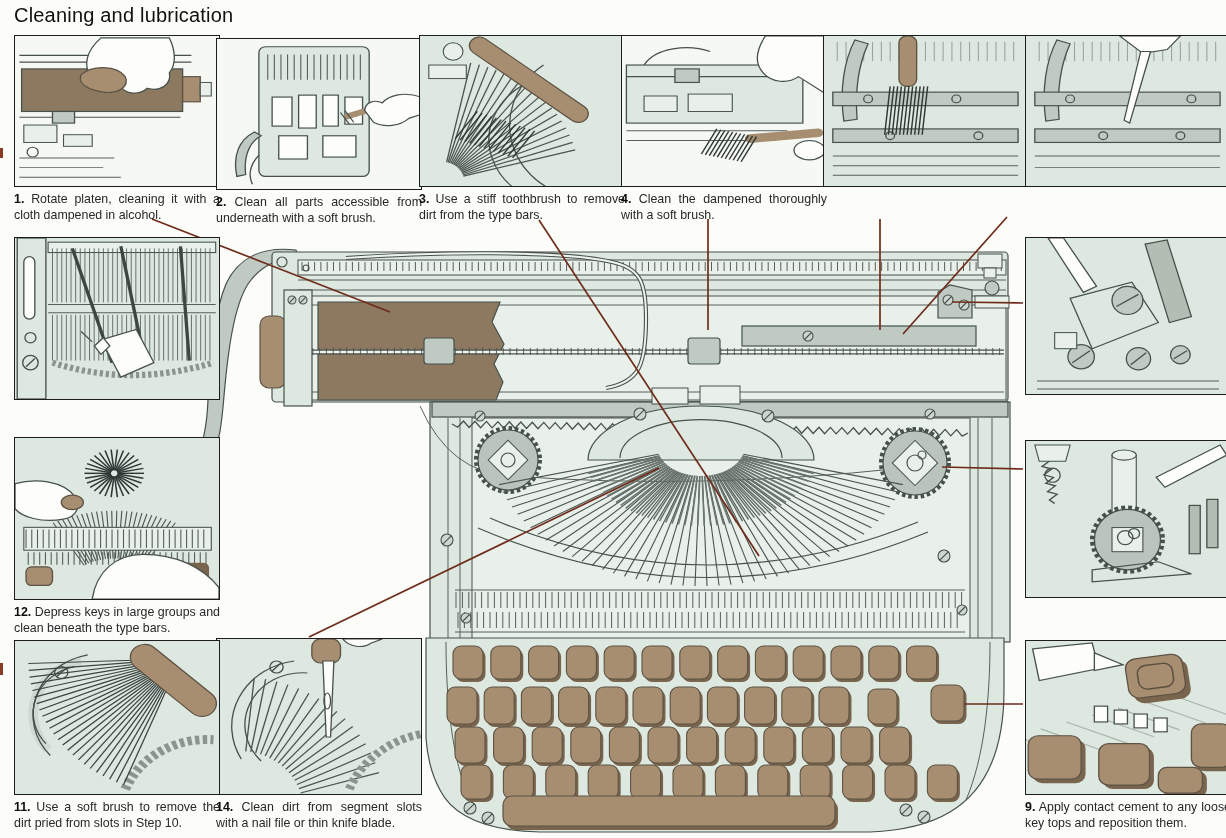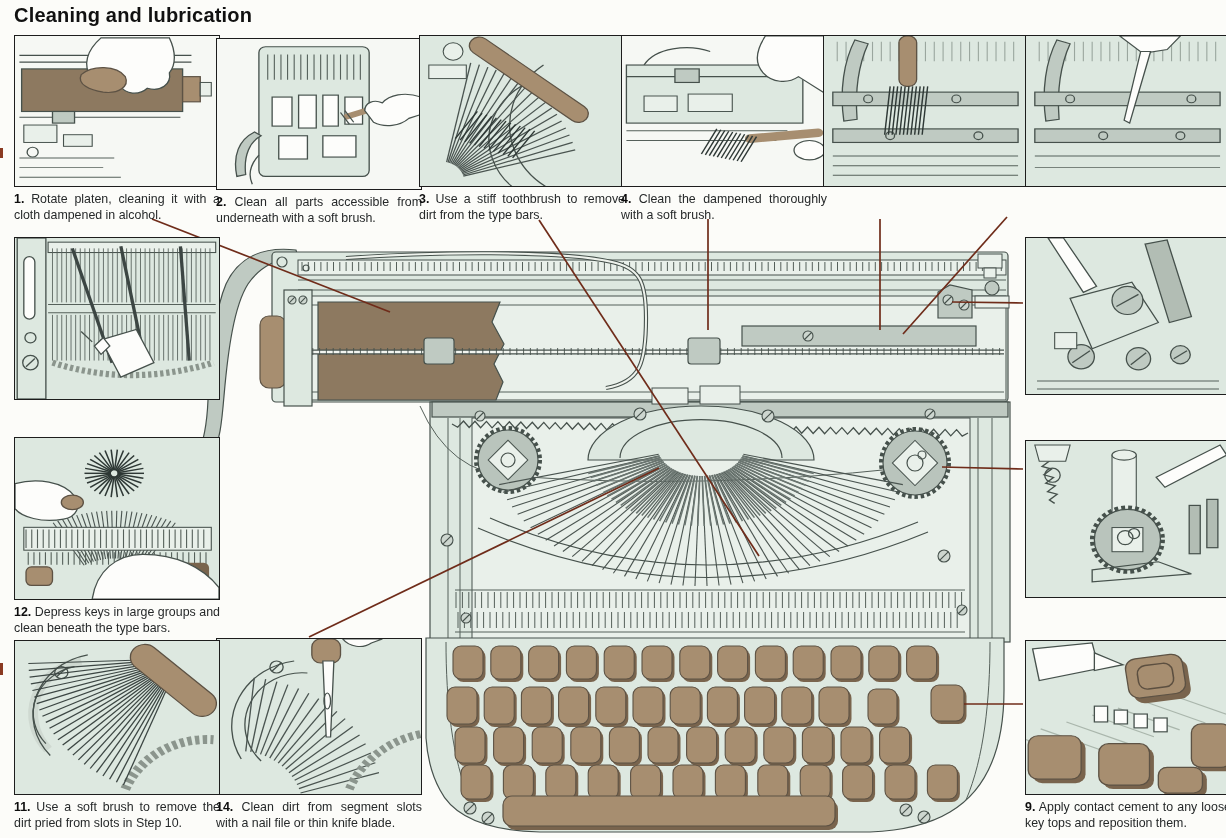--- a/index.html
+++ b/index.html
@@ -1,18 +1,18 @@
 <!DOCTYPE html>
 <html><head>
 <meta charset="utf-8">
 <style>
   html,body{margin:0;padding:0;background:#e9e9e4;}
   #page{position:relative;width:1226px;height:838px;background:#fcfcf9;overflow:hidden;
         font-family:"Liberation Sans", sans-serif;}
-  #title{position:absolute;left:14px;top:4px;font-size:20px;font-weight:bold;color:#111;
+  #title{position:absolute;left:14px;top:4px;font-size:20px;font-weight:normal;color:#111;
          letter-spacing:.2px;}
   .panel{position:absolute;width:206px;}
   .pimg{border:1.4px solid #1d1d1d;background:#dde8e0;overflow:hidden;}
   .pimg svg{width:100%;height:100%;display:block;}
   .cap{margin:5px 0 0 0;font-size:12.4px;line-height:15.6px;color:#26292a;
        text-align:justify;-moz-text-align-last:left;text-align-last:left;}
   .cap b{color:#0d0d0d;}
   #art{position:absolute;left:0;top:0;z-index:0;}
   .panel{z-index:2;}
   

